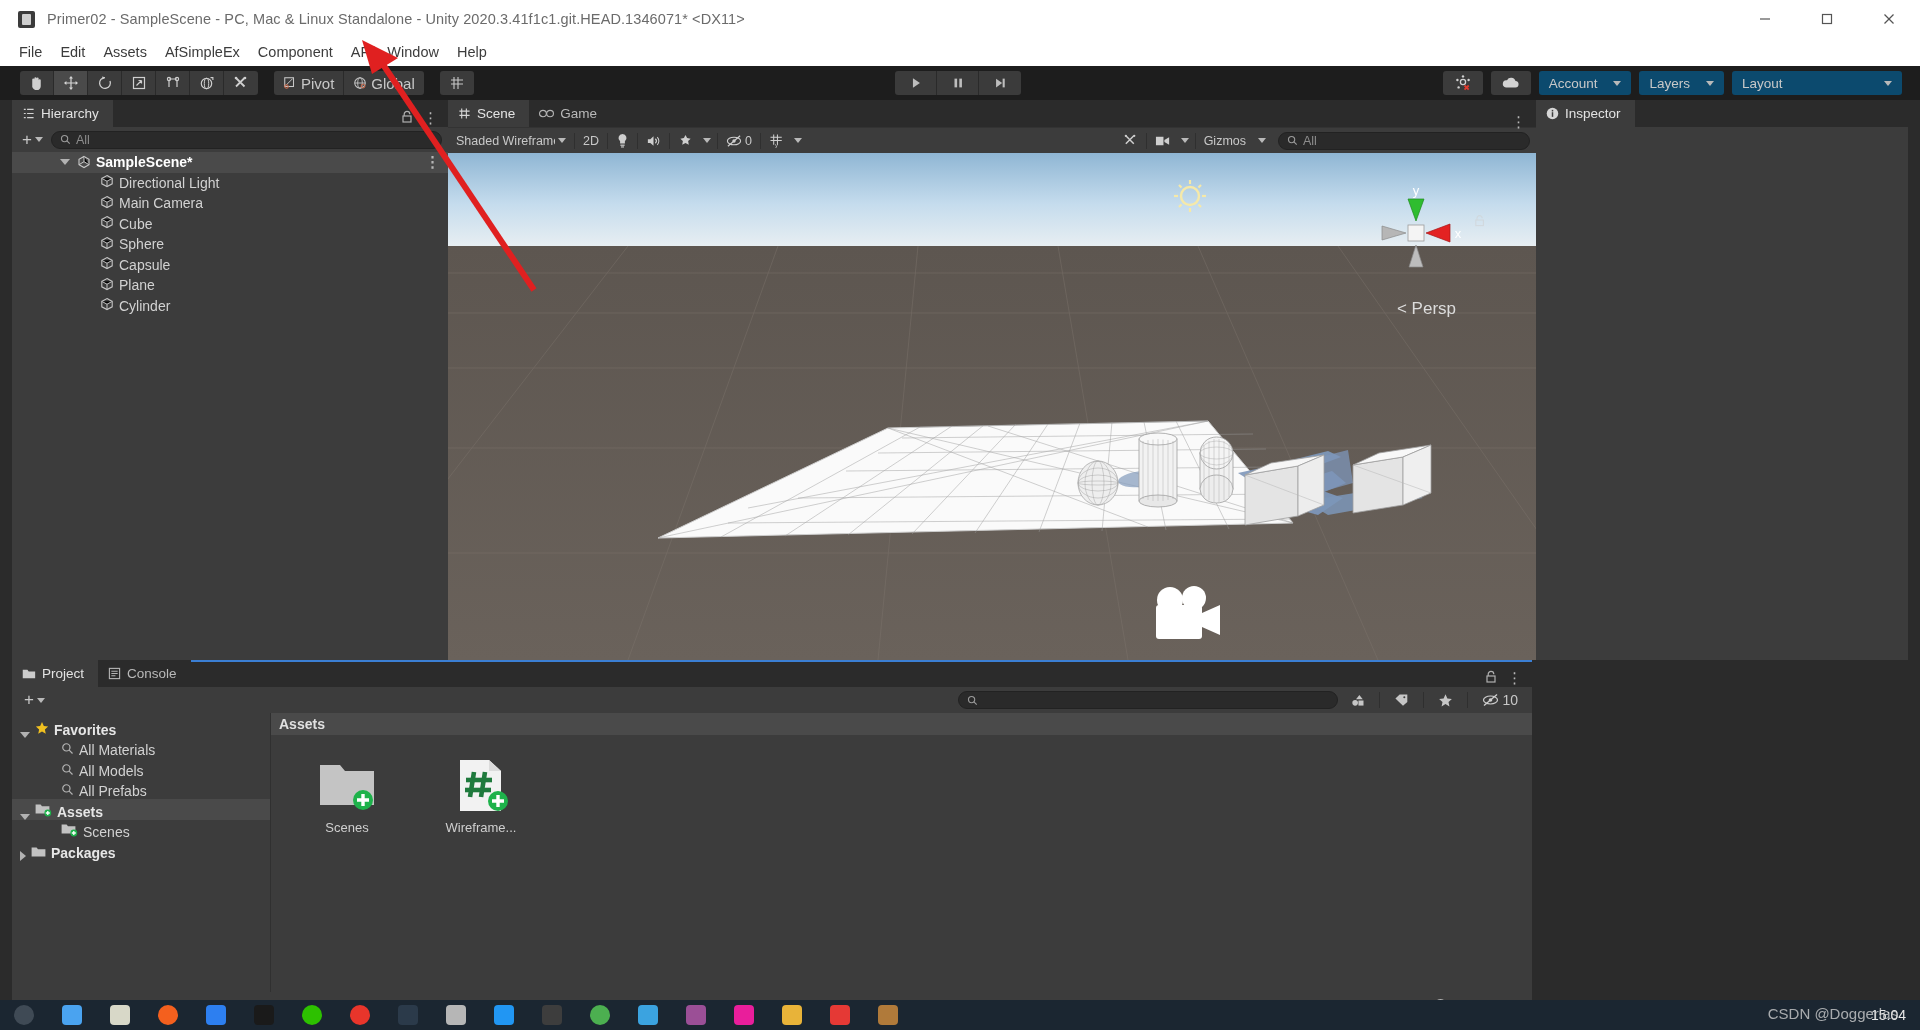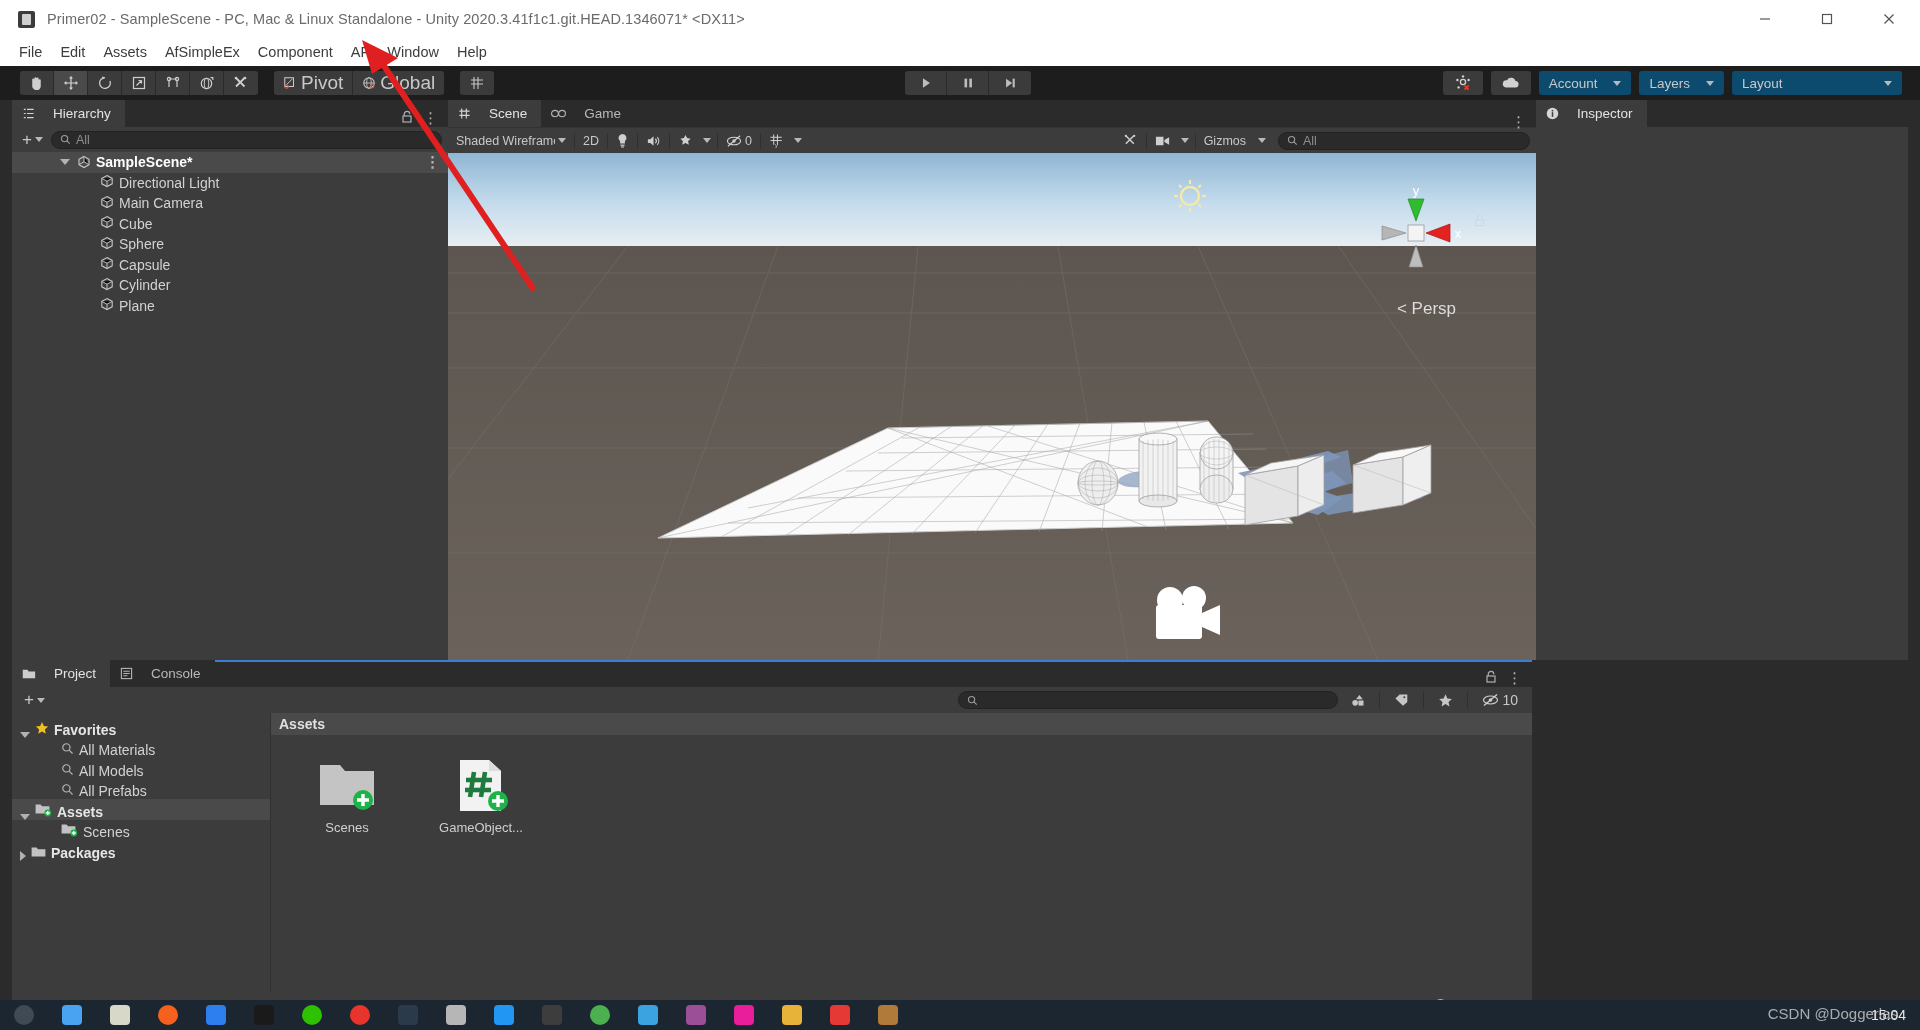--- a/index.html
+++ b/index.html
@@ -50,41 +50,41 @@
     height:24px; min-width:34px; margin:0 0px; display:flex; align-items:center;
     justify-content:center; background:#3b3b3b; border-right:1px solid #2a2a2a;
     color:#c4c4c4;
   }
   .tb-btn.on { background:#4a4a4a; }
   .tb-btn.first { border-radius:3px 0 0 3px; margin-left:20px; }
   .tb-btn.last { border-radius:0 3px 3px 0; border-right:none; }
   .tb-sep { width:16px; }
   .tb-pill {
     height:24px; display:flex; align-items:center; gap:4px; padding:0 9px;
-    background:#3b3b3b; color:#c8c8c8; font-size:19px;
+    background:#3b3b3b; color:#c8c8c8; font-size:15px;
   }
   .tb-pill.l { border-radius:3px 0 0 3px; }
   .tb-pill.r { border-radius:0 3px 3px 0; border-left:1px solid #2a2a2a;}
   .tb-play { display:flex; margin-left:auto; margin-right:auto; }
   .tb-play .tb-btn { min-width:42px; }
   .tb-right { display:flex; align-items:center; margin-right:18px; gap:8px; }
   .tb-drop {
     height:24px; background:#0c4a6e; border-radius:3px; color:#c8c8c8;
     font-size:13.5px; display:flex; align-items:center; padding:0 10px; gap:16px;
   }
   .caret { width:0;height:0;border-left:4.5px solid transparent;border-right:4.5px solid transparent;border-top:5px solid #b9b9b9; }
 
   
   .panel { position:absolute; background:#3c3c3c; }
   .tabstrip {
     height:27px; background:#2b2b2b; display:flex; align-items:flex-end;
     position:relative;
   }
   .tab {
-    height:27px; display:flex; align-items:center; gap:18px; padding:0 14px 0 10px;
+    height:27px; display:flex; align-items:center; gap:6px; padding:0 14px 0 10px;
     font-size:13.5px; color:#b9b9b9; background:#2b2b2b;
   }
   .tab.active { background:#3c3c3c; color:#e3e3e3; }
   .tab-icons {
     margin-left:auto; display:flex; align-items:center; gap:10px;
     padding-right:10px; color:#b0b0b0;
   }
   .kebab { font-size:15px; line-height:10px; letter-spacing:0; color:#b6b6b6; }
 
   
@@ -399,28 +399,28 @@
                 <path d="M7 1.6L12.2 4.4v5.4L7 12.6 1.8 9.8V4.4z" fill="none" stroke="#c4c4c4" stroke-width="1.1"></path>
                 <path d="M1.8 4.4L7 7.2l5.2-2.8M7 7.2v5.4" stroke="#c4c4c4" stroke-width="1"></path>
               </svg></span>
     <span>Capsule</span>
           </div>
           <div class="hier-row" style="padding-left: 88px;">
             <span><svg width="14" height="14" viewBox="0 0 14 14">
                 <path d="M7 1.6L12.2 4.4v5.4L7 12.6 1.8 9.8V4.4z" fill="none" stroke="#c4c4c4" stroke-width="1.1"></path>
                 <path d="M1.8 4.4L7 7.2l5.2-2.8M7 7.2v5.4" stroke="#c4c4c4" stroke-width="1"></path>
               </svg></span>
-    <span>Cylinder</span>
+    <span>Plane</span>
           </div>
           <div class="hier-row" style="padding-left: 88px;">
             <span><svg width="14" height="14" viewBox="0 0 14 14">
                 <path d="M7 1.6L12.2 4.4v5.4L7 12.6 1.8 9.8V4.4z" fill="none" stroke="#c4c4c4" stroke-width="1.1"></path>
                 <path d="M1.8 4.4L7 7.2l5.2-2.8M7 7.2v5.4" stroke="#c4c4c4" stroke-width="1"></path>
               </svg></span>
-    <span>Plane</span>
+    <span>Cylinder</span>
           </div>
         </div>
     </div>
   </div>
 
   <div class="panel" id="sceneview">
     <div class="tabstrip">
       <div class="tab active">
         <svg width="13" height="13" viewBox="0 0 14 14">
             <path d="M4 1.5v11M9 1.5v11M1.5 4.5h11M1.5 9h11" stroke="#d6d6d6" stroke-width="1.2"></path>
@@ -857,21 +857,21 @@
       <path d="M41 3v11h12" fill="#dcdcdc"></path>
       <g stroke="#1f7a3d" stroke-width="4.6" fill="none">
         <line x1="26" y1="15" x2="22" y2="40"></line>
                     <line x1="37" y1="15" x2="33" y2="40"></line>
         <line x1="18" y1="23" x2="44" y2="23"></line>
                     <line x1="17" y1="33" x2="43" y2="33"></line>
       </g>
       <circle cx="50" cy="44" r="10" fill="#1eb24b"></circle>
       <path d="M50 38v12M44 44h12" stroke="#fff" stroke-width="3.4"></path>
                 </svg></div>
-    <div style="margin-top:4px;">GameObject...</div>
+    <div style="margin-top:4px;">Wireframe...</div>
             </div>
           </div>
       </div>
     </div>
 
     <div class="proj-footer">
       <div class="slider">
         <div class="slider-knob"></div>
       </div>
     </div>

